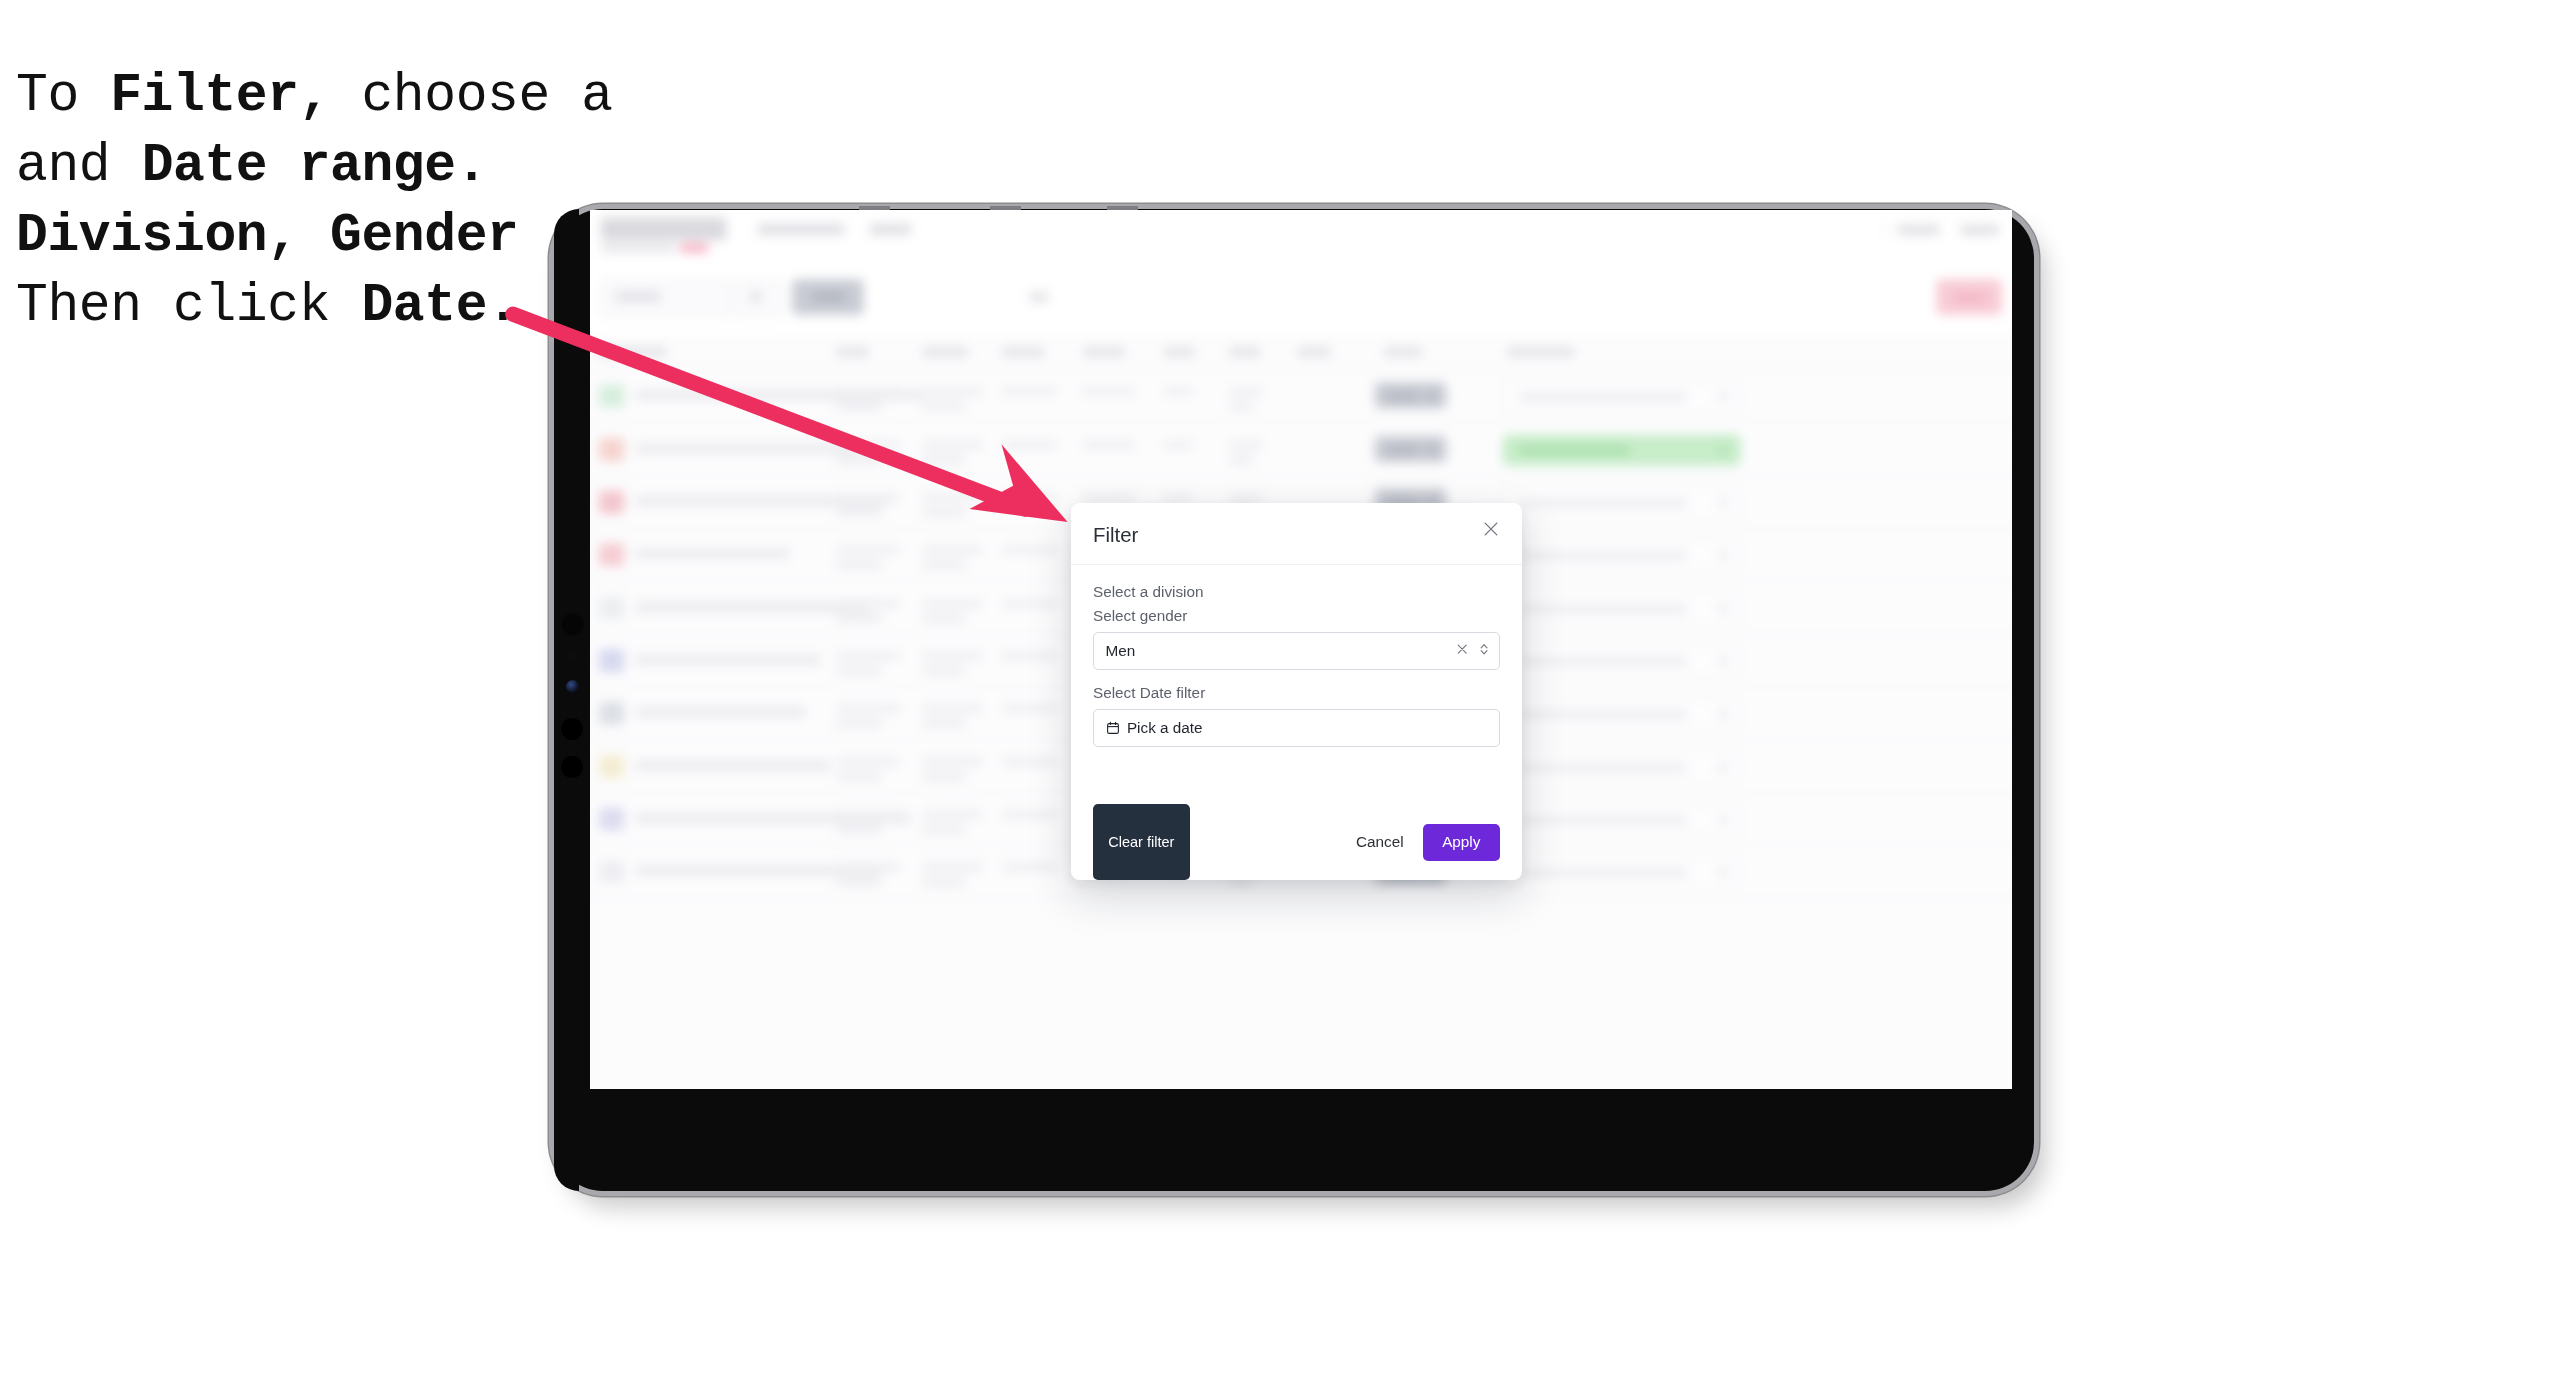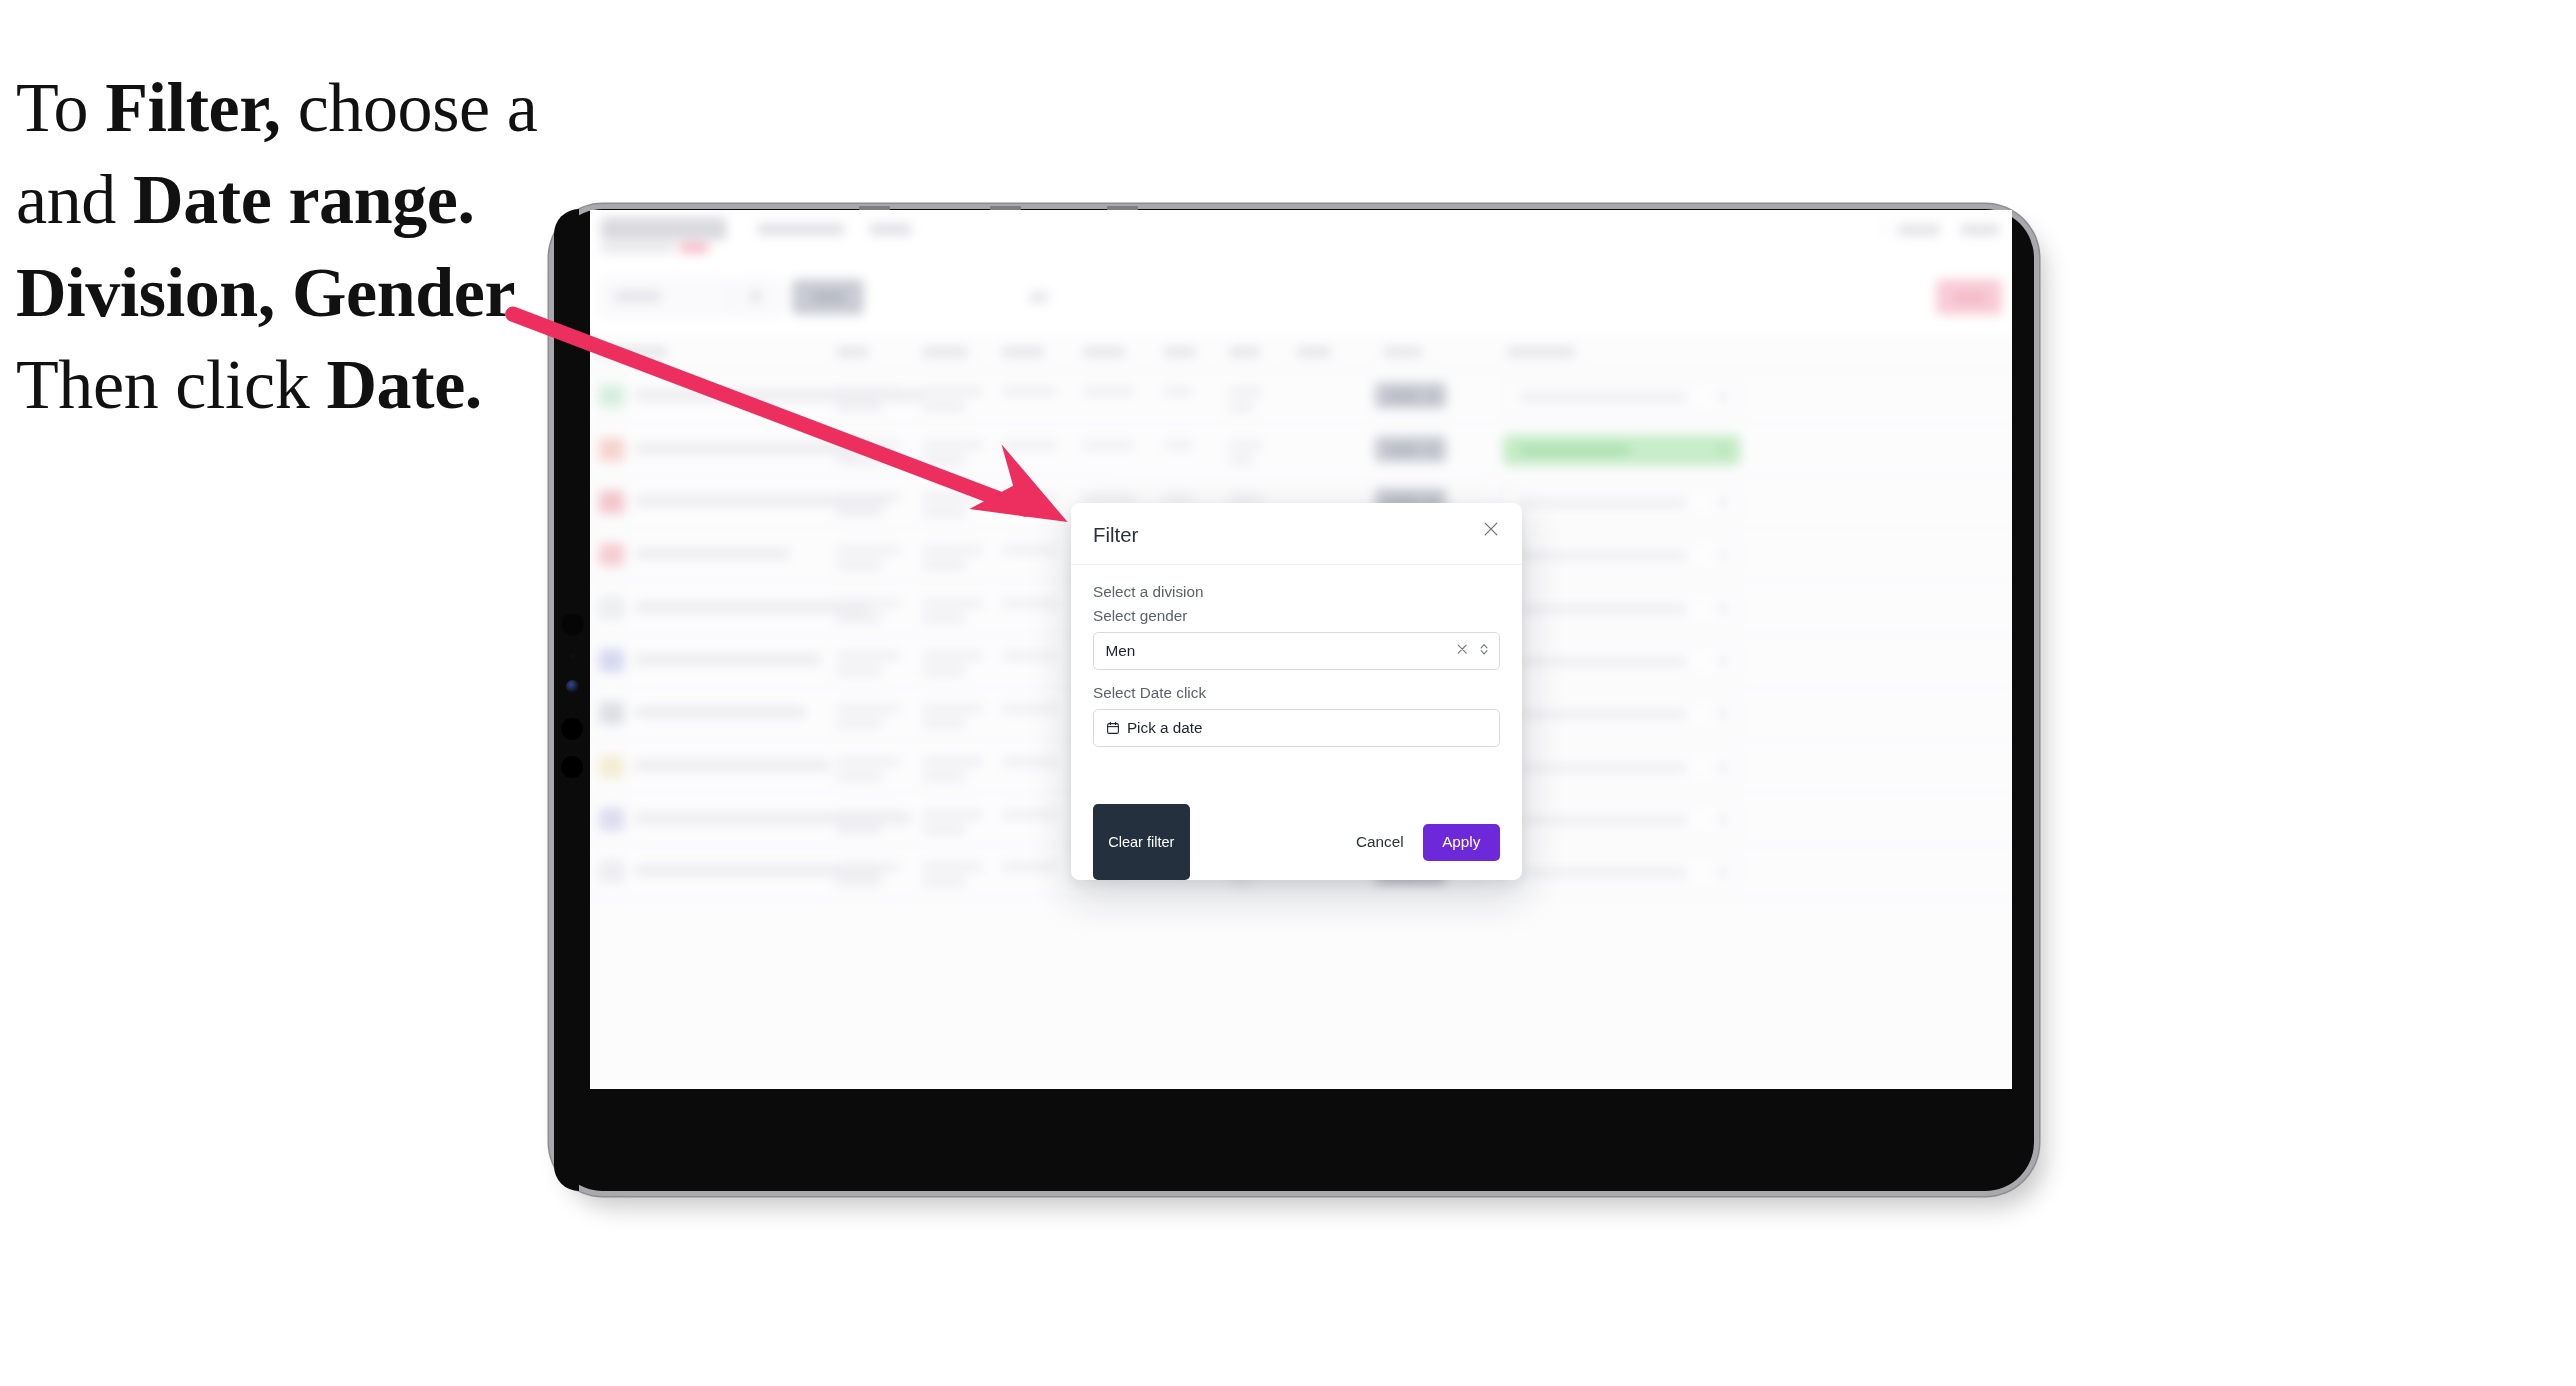--- a/index.html
+++ b/index.html
@@ -10,24 +10,24 @@
     font-family:"Liberation Sans", sans-serif;
     overflow:hidden;
     position:relative;
   }
 
   
   #caption{
     position:absolute;
     left:16px; top:62px;
     width:553px;
-    font-size:70px;
+    font-size:53px;
     line-height:1.32;
     color:#111111;
-    font-family:Liberation Serif, serif;
+    font-family:Liberation Mono, monospace;
     letter-spacing:-0.4px;
   }
   #caption .b{font-weight:bold;}
   #caption .line{white-space:nowrap;}
 
   
   #tablet{
     position:absolute;
     left:554px; top:209px;
     width:1480px; height:982px;
@@ -463,21 +463,21 @@
         </span>
         <span class="ic">
           <svg width="10.2" height="14.5" viewBox="0 0 14 20" aria-hidden="true">
             <path d="M3 8 L7 3.5 L11 8" stroke="#6f747e" stroke-width="1.5" fill="none" stroke-linecap="round" stroke-linejoin="round"></path>
             <path d="M3 12 L7 16.5 L11 12" stroke="#6f747e" stroke-width="1.5" fill="none" stroke-linecap="round" stroke-linejoin="round"></path>
           </svg>
         </span>
       </span>
     </div>
 
-    <div class="fld-label">Select Date click</div>
+    <div class="fld-label">Select Date filter</div>
     <div class="fld-input">
       <span class="cal-ic">
         <svg width="14" height="14" viewBox="0 0 19 19" aria-hidden="true">
           <rect x="2.2" y="3.6" width="14.6" height="13.2" rx="2" stroke="#1f232b" stroke-width="1.5" fill="none"></rect>
           <path d="M2.2 7.6 H16.8" stroke="#1f232b" stroke-width="1.5"></path>
           <path d="M6 1.8 V4.6 M13 1.8 V4.6" stroke="#1f232b" stroke-width="1.5" stroke-linecap="round"></path>
         </svg>
       </span>
       <span class="fld-value">Pick a date</span>
     </div>

